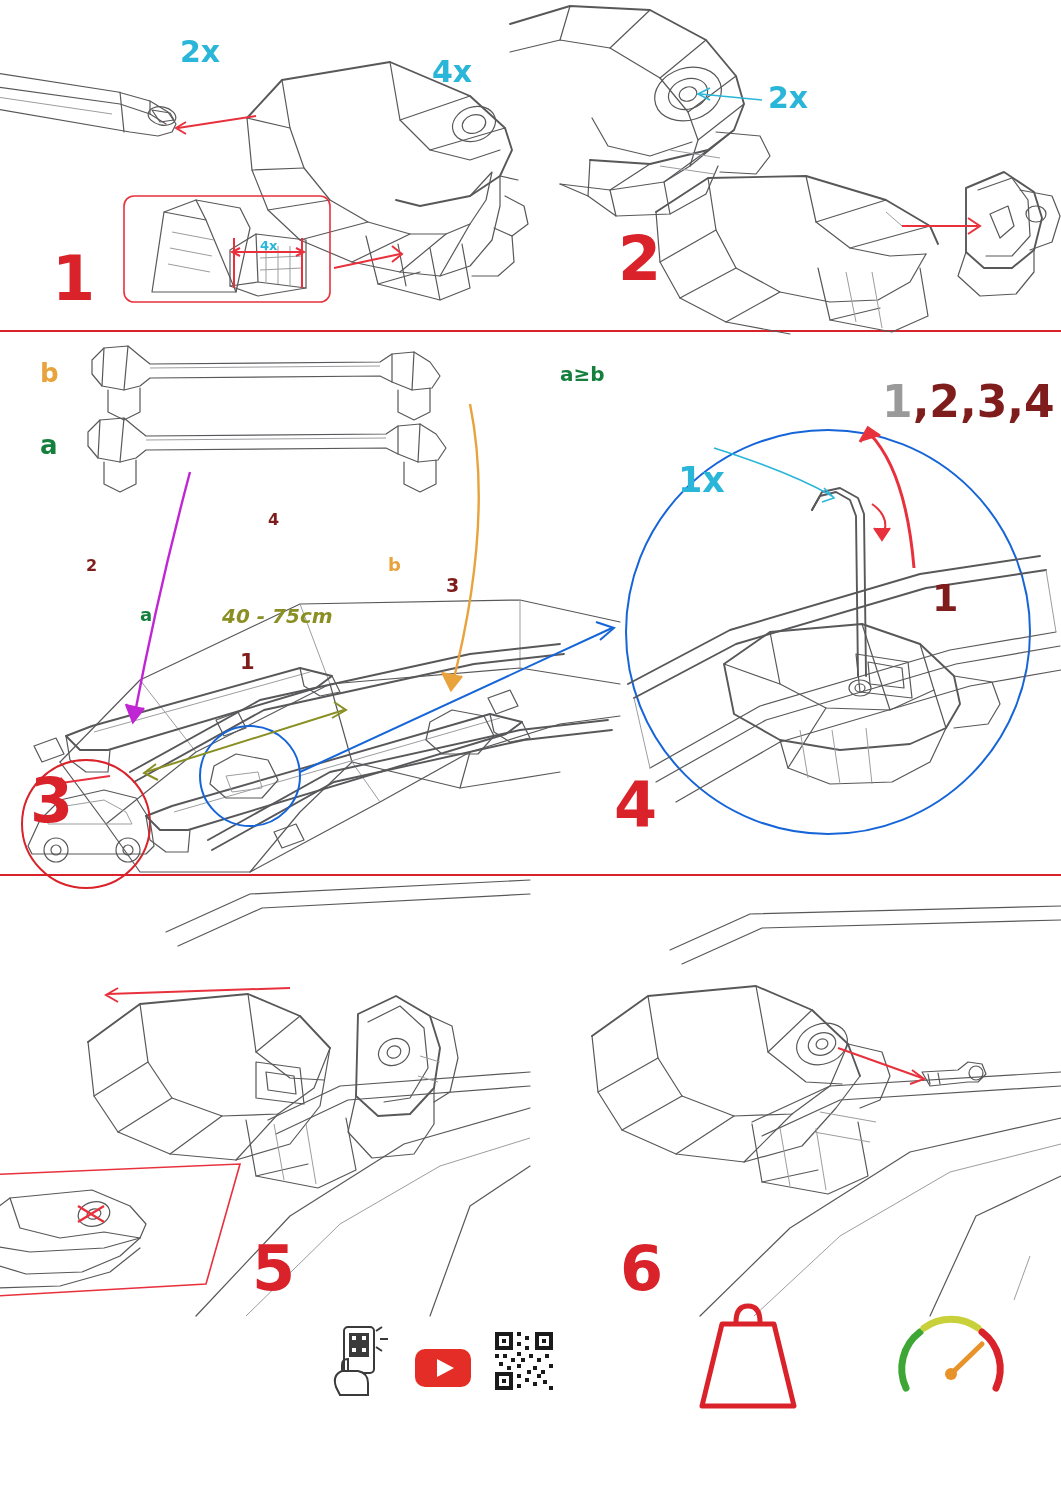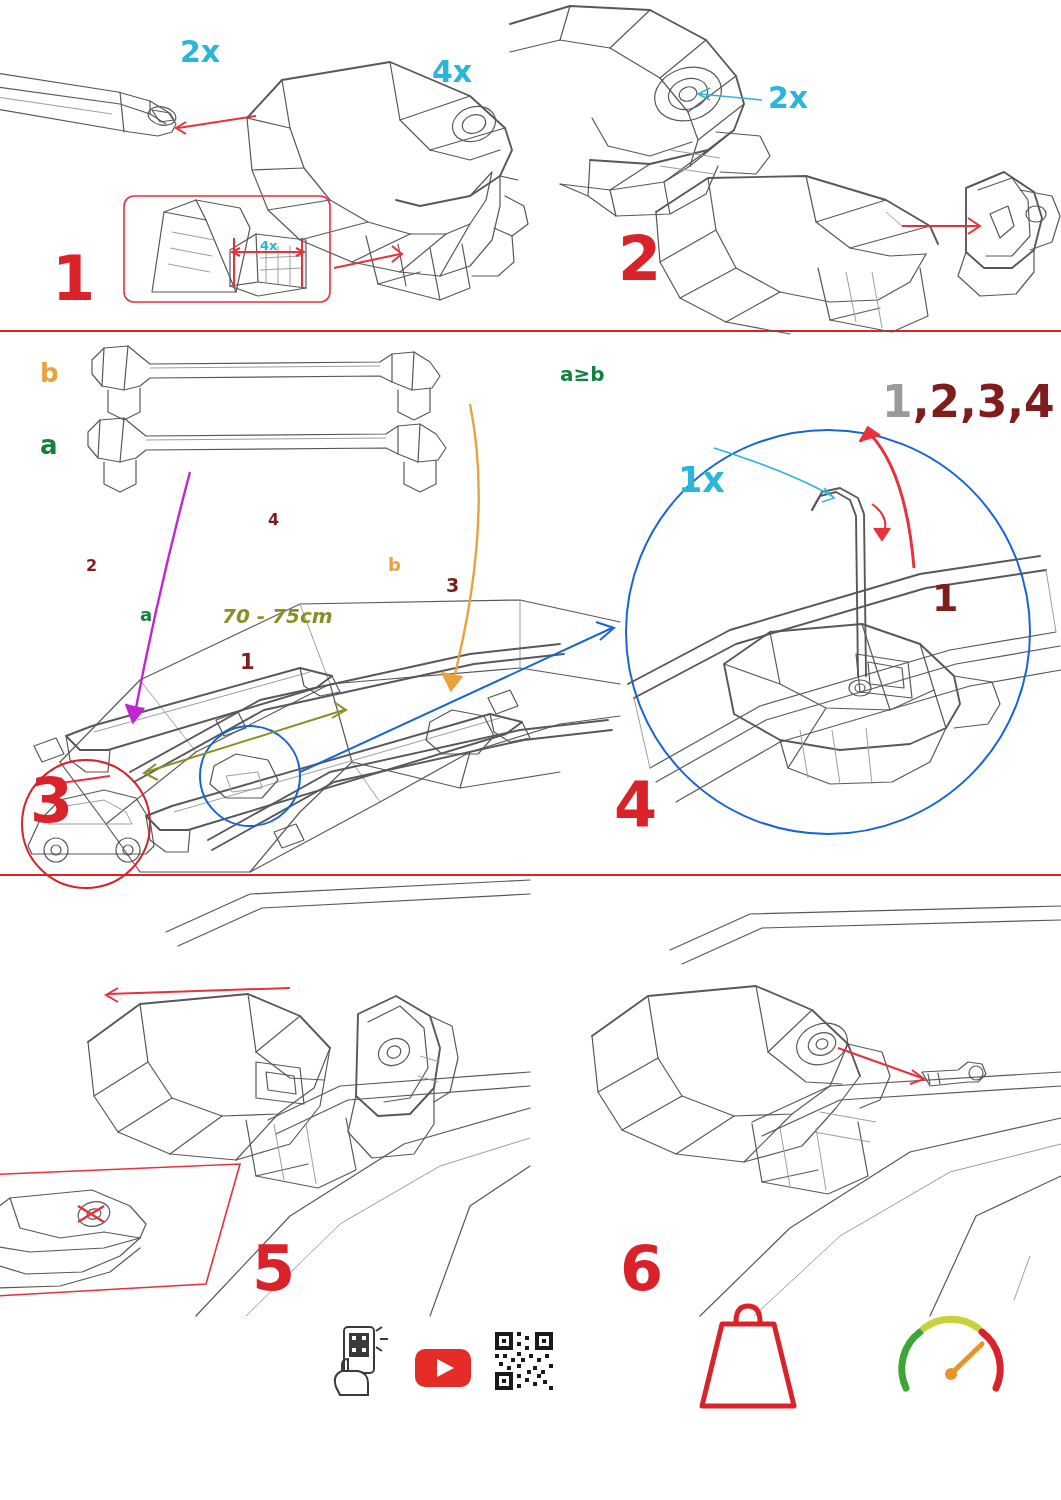--- a/index.html
+++ b/index.html
@@ -294,21 +294,21 @@
       <g>
         <path class="arrow-blue" d="M300 440 L612 296"></path>
         <path class="arrow-blue" d="M596 290 L614 296 L600 308"></path>
       </g>
     </svg>
 
     <div class="tag orange" style="left:40px;  top:26px;  font-size:26px;">b</div>
     <div class="tag magenta" style="left:40px;  top:98px;  font-size:26px;">a</div>
     <div class="tag magenta" style="left:140px; top:272px; font-size:18px;">a</div>
     <div class="tag orange" style="left:388px; top:222px; font-size:18px;">b</div>
-    <div class="tag olive" style="left:222px; top:272px; font-size:20px; font-style:italic;">70 - 75cm</div>
+    <div class="tag olive" style="left:222px; top:272px; font-size:20px; font-style:italic;">40 - 75cm</div>
     <div class="tag blue" style="left:240px; top:318px; font-size:21px;">1</div>
     <div class="tag blue" style="left:86px;  top:224px; font-size:16px;">2</div>
     <div class="tag blue" style="left:446px; top:242px; font-size:19px;">3</div>
     <div class="tag blue" style="left:268px; top:178px; font-size:16px;">4</div>
     <div class="step-num" style="left:30px; top:438px;">3</div>
   </div>
 
   <div class="panel" style="left:620px;top:332px;width:441px;height:542px;">
     <svg width="441" height="542" viewBox="0 0 441 542">
 

